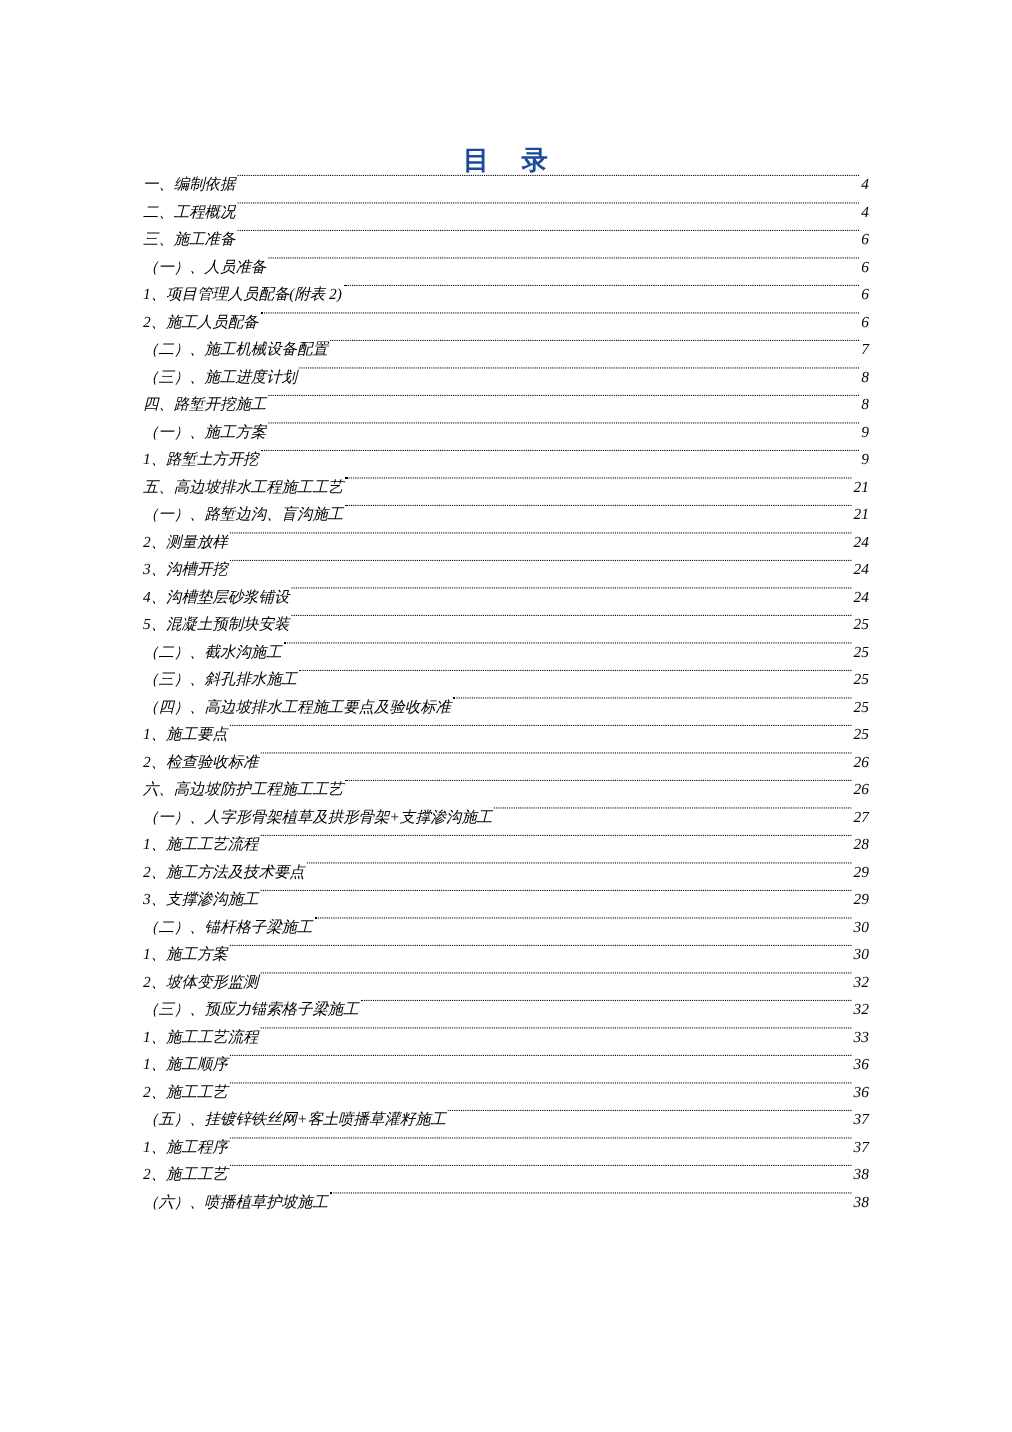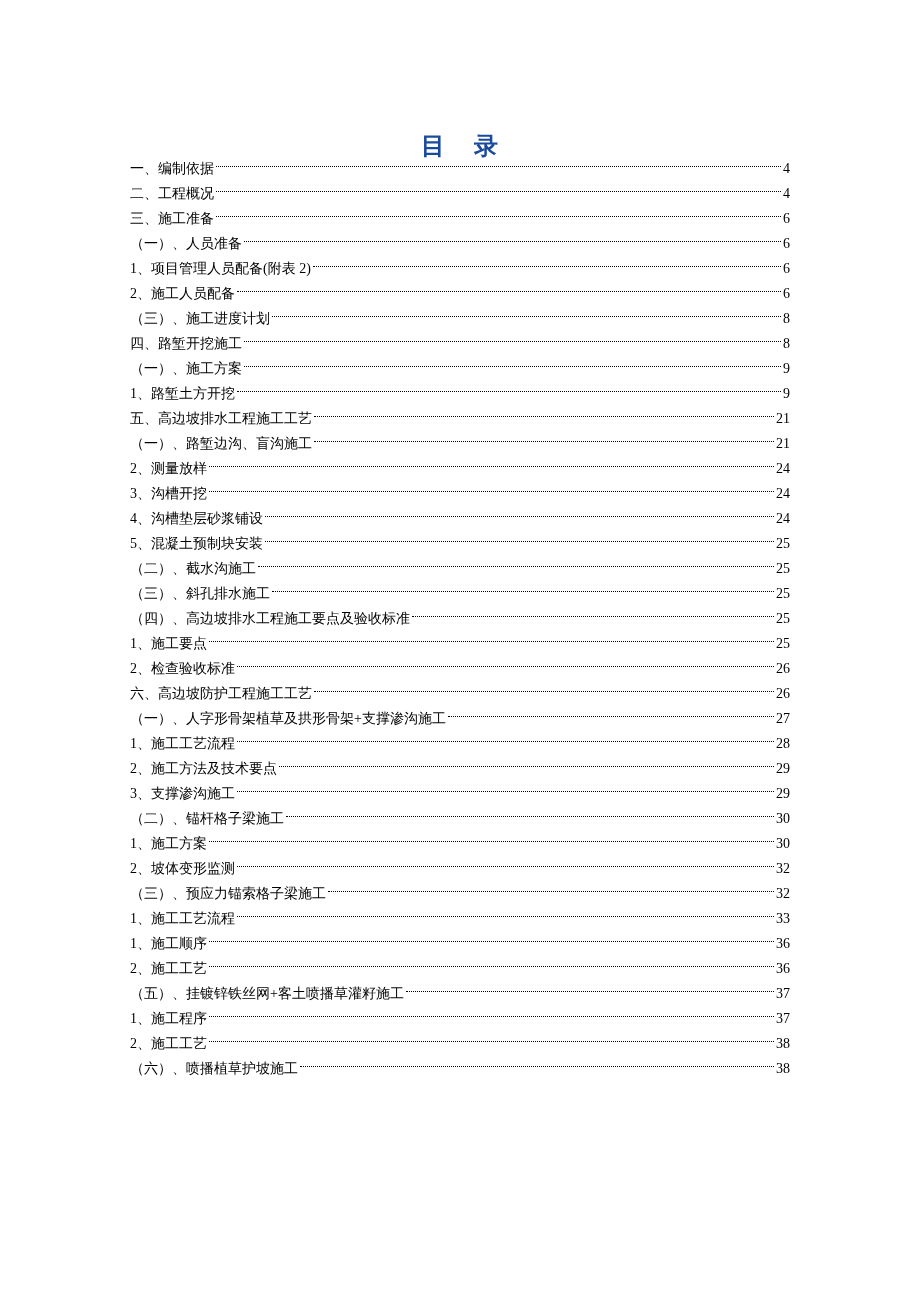--- a/index.html
+++ b/index.html
@@ -25,23 +25,24 @@
     .title-gap {
       display: inline-block;
       width: 28px;
     }
     .toc {
       font-size: 14px;
       line-height: 1;
     }
     .toc-entry {
       display: flex;
-      align-items: center;
+      align-items: flex-start;
       margin-bottom: 11px;
       white-space: nowrap;
+      font-style: italic;
     }
     .toc-text {
       flex-shrink: 0;
     }
     .toc-leader {
       flex: 1 1 auto;
       border-bottom: 1.2px dotted #000;
       margin: 0 2px;
       position: relative;
       top: -3px;
@@ -83,20 +84,25 @@
       <span class="toc-text">1、项目管理人员配备(附表 2)</span>
       <span class="toc-leader"></span>
       <span class="toc-page">6</span>
     </div>
     <div class="toc-entry">
       <span class="toc-text">2、施工人员配备</span>
       <span class="toc-leader"></span>
       <span class="toc-page">6</span>
     </div>
     <div class="toc-entry">
+      <span class="toc-text">（二）、施工机械设备配置</span>
+      <span class="toc-leader"></span>
+      <span class="toc-page">7</span>
+    </div>
+    <div class="toc-entry">
       <span class="toc-text">（三）、施工进度计划</span>
       <span class="toc-leader"></span>
       <span class="toc-page">8</span>
     </div>
     <div class="toc-entry">
       <span class="toc-text">四、路堑开挖施工</span>
       <span class="toc-leader"></span>
       <span class="toc-page">8</span>
     </div>
     <div class="toc-entry">

